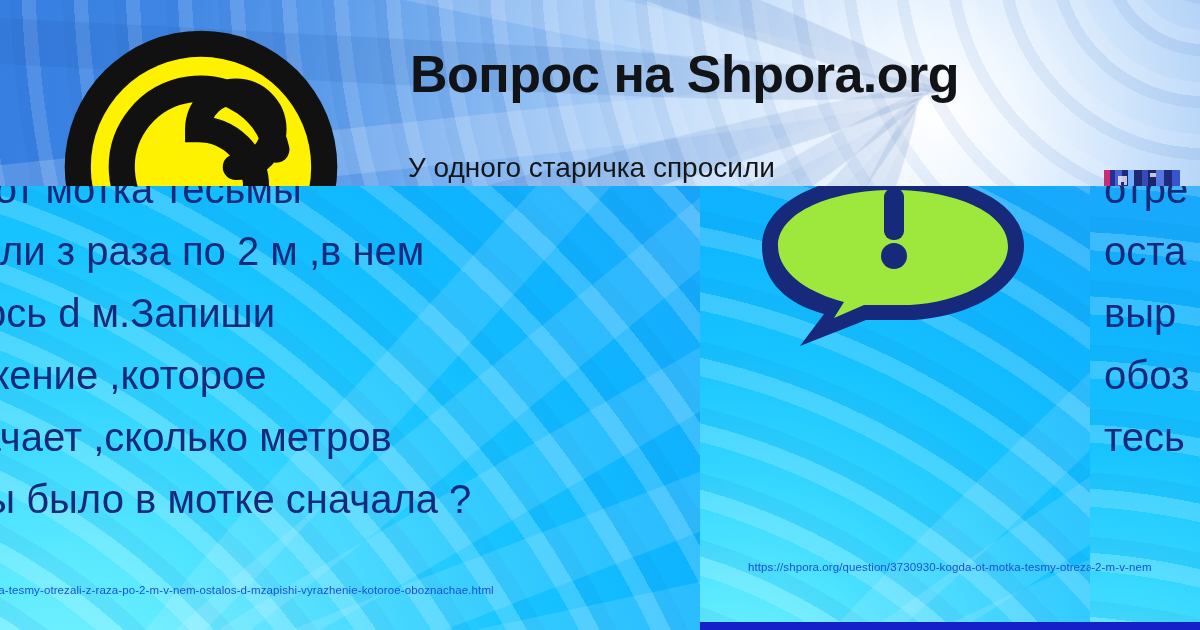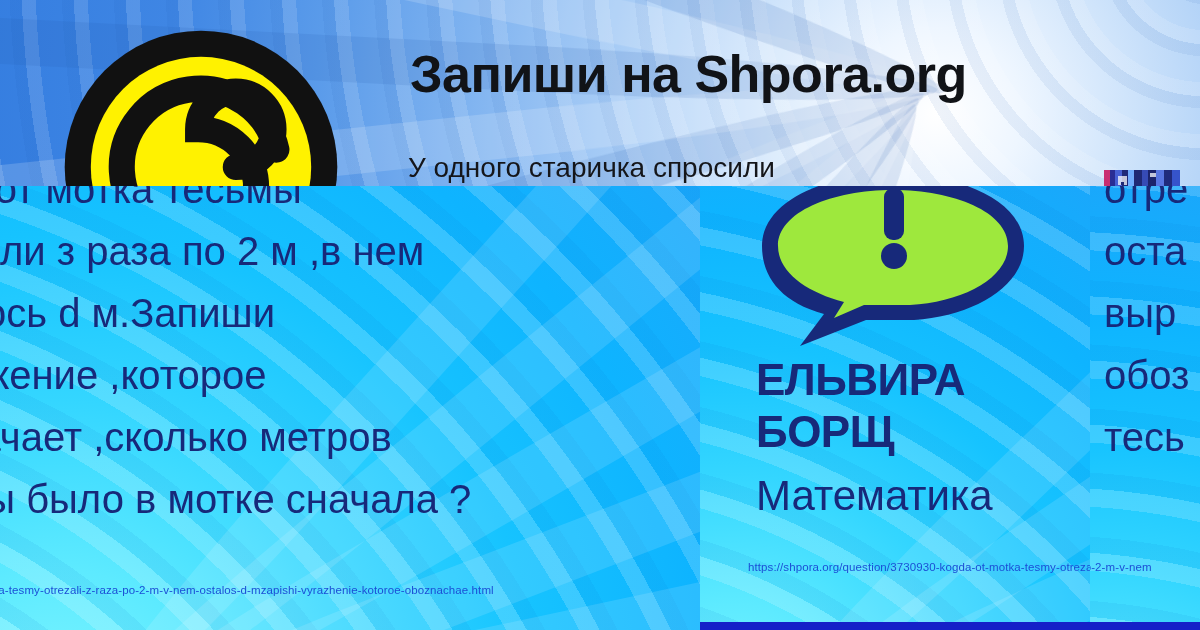--- a/index.html
+++ b/index.html
@@ -143,21 +143,21 @@
       <path d="M50 16
                A34 34 0 1 1 16 50
                A34 34 0 0 1 50 16 Z" fill="none" stroke="none"></path>
       <path d="M76 44
                A27 27 0 1 0 49 77
                A20 20 0 1 0 49 37
                A13 13 0 1 1 62 50" fill="none" stroke="#111111" stroke-width="9" stroke-linecap="round"></path>
     </svg>
   </div>
 
-  <div class="site-title">Запиши на Shpora.org</div>
+  <div class="site-title">Вопрос на Shpora.org</div>
   <div class="question-line">У одного старичка спросили</div>
 
   <div class="glitch">
     <i style="left:14px;top:6px;width:9px;height:9px;"></i>
     <i style="left:17px;top:12px;width:3px;height:3px;background:#101a6b;"></i>
     <i style="left:46px;top:3px;width:6px;height:4px;"></i>
   </div>
 
   <div class="panel" id="panel-left">
     <div class="pbg">
@@ -204,22 +204,20 @@
                  L 116 135
                  L 86 148
                  L 96 132
                  C 58 122 30 102 30 76
                  C 30 42 84 20 145 20 Z" fill="#9EE83D"></path>
         <rect x="136" y="18" width="20" height="52" rx="9" fill="#17297A"></rect>
         <circle cx="146" cy="86" r="13" fill="#17297A"></circle>
       </svg>
     </div>
 
-    <div class="author">ЕЛЬВИРА БОРЩ</div>
-    <div class="subject">Математика</div>
     <div class="url" id="url-center">https://shpora.org/question/3730930-kogda-ot-motka-tesmy-otrezali-z-raza-po-</div>
   </div>
 
   <div class="panel" id="panel-right">
     <div class="pbg">
       <div class="arcs"></div>
       <div class="ray" style="transform:rotate(-16deg)"></div>
       <div class="ray" style="transform:rotate(-28deg)"></div>
       <div class="ray" style="transform:rotate(-40deg)"></div>
     </div>

